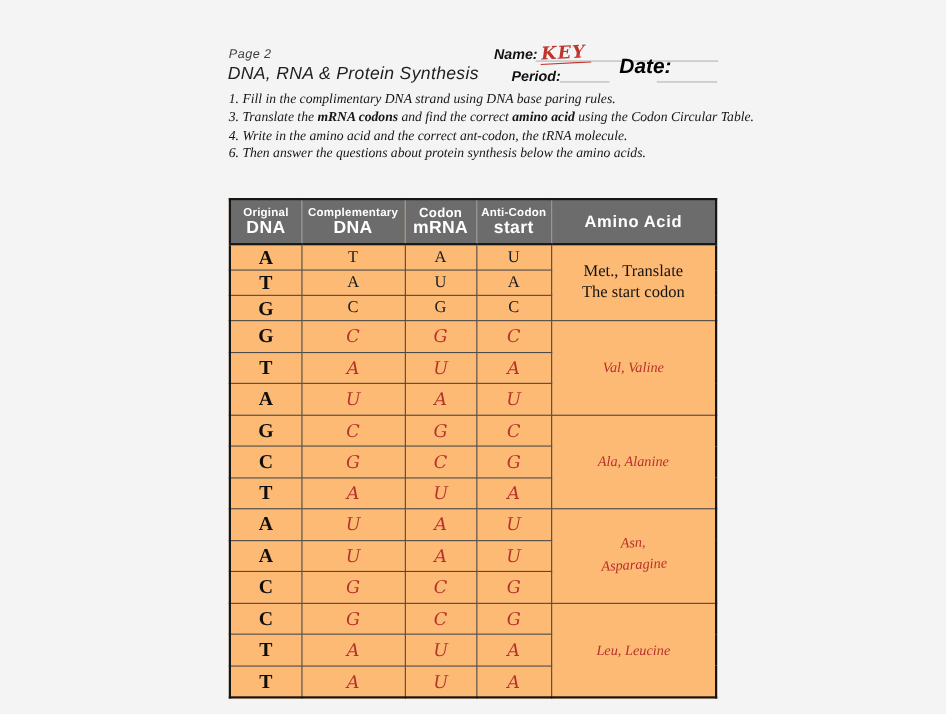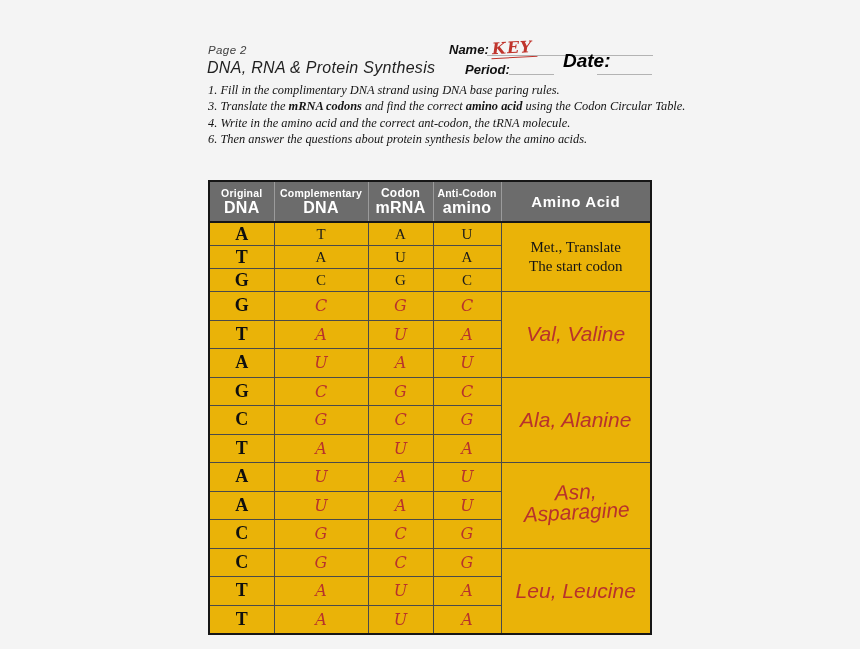--- a/index.html
+++ b/index.html
@@ -27,21 +27,21 @@
   .date-line    { left: 597px; top: 74px; width: 55px; border-top: 1.5px solid #b3b3b3; }
 
   
   .instructions { left: 208px; top: 82px; font-family: "Liberation Serif", serif;
                   font-size: 12.4px; color: #141414; }
   .instructions .line { white-space: nowrap; line-height: 16.3px; }
 
   
   .codon-table { position: absolute; left: 208px; top: 180px;
                  border-collapse: collapse; table-layout: fixed;
-                 background: #eab308; border: 2.5px solid #161616; }
+                 background: #fdba74; border: 2.5px solid #161616; }
   .codon-table th {
     background: #6c6c6c; color: #fff; text-align: center; vertical-align: middle;
     height: 35px; padding: 2px 0; border-left: 1px solid #9b9b9b;
     border-bottom: 2.5px solid #161616;
   }
   .codon-table th:first-child { border-left: none; }
   .th-top { font-size: 10.5px; font-weight: bold; line-height: 12px; letter-spacing: .2px; }
   .th-bot { font-size: 16px; font-weight: bold; line-height: 17px; letter-spacing: .3px; }
   .th-single { font-size: 15px; font-weight: bold; letter-spacing: .6px; }
 
@@ -52,22 +52,22 @@
   }
   tr.r-sm td { height: 22px; }
   tr.r-lg td { height: 27.5px; }
 
   .orig    { font-family: "Liberation Serif", serif; font-weight: bold; font-size: 18px; color: #0f0f0f; }
   .printed { font-family: "Liberation Serif", serif; font-size: 15px; color: #1c1c1c; }
   .hw      { font-family: "DejaVu Serif", serif; font-style: italic; font-size: 16px; color: #b8322c; }
 
   .amino-printed { text-align: left; padding-left: 10px; font-family: "Liberation Serif", serif;
                    font-size: 15px; line-height: 19px; color: #141414; }
-  .amino-hw { text-align: left; padding-left: 9px; font-family: Liberation Sans, sans-serif;
-              font-style: italic; font-size: 21px; line-height: 20px; color: #b8322c; }
+  .amino-hw { text-align: left; padding-left: 9px; font-family: Liberation Serif, serif;
+              font-style: italic; font-size: 13px; line-height: 20px; color: #b8322c; }
   .tilt { display: inline-block; transform: rotate(-3deg); transform-origin: left center; }
 </style>
 </head>
 <body>
 
 <div>
 
   <div class="abs page-label">Page 2</div>
   <div class="abs page-title">DNA, RNA &amp; Protein Synthesis</div>
 
@@ -103,21 +103,21 @@
         <th>
           <div class="th-top">Complementary</div>
           <div class="th-bot">DNA</div>
         </th>
         <th>
           <div class="th-top" style="font-size:12px">Codon</div>
           <div class="th-bot">mRNA</div>
         </th>
         <th>
           <div class="th-top">Anti-Codon</div>
-          <div class="th-bot">amino</div>
+          <div class="th-bot">start</div>
         </th>
         <th>
           <div class="th-single">Amino Acid</div>
         </th>
       </tr>
     </thead>
     <tbody>
 
       <tr class="r-sm">
         <td class="orig">A</td>

